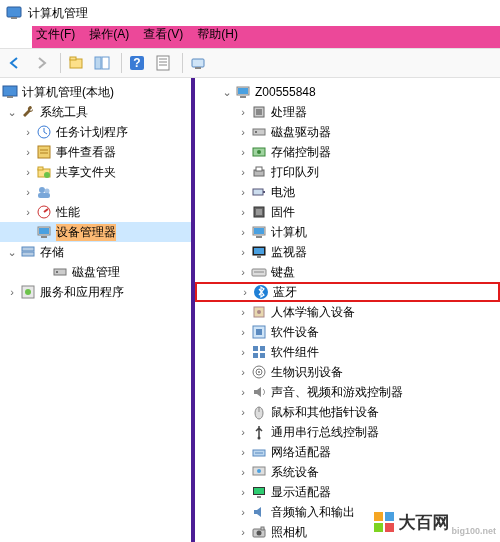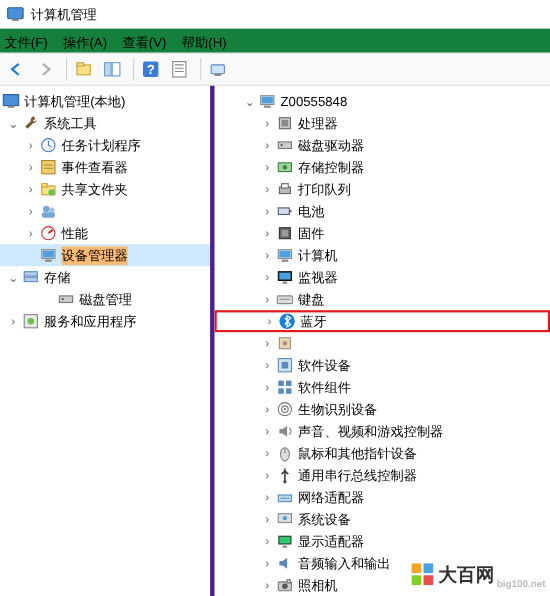--- a/index.html
+++ b/index.html
@@ -1,19 +1,19 @@
 <!DOCTYPE html>
 <html><head>
 <meta charset="utf-8">
 <style>
   *{box-sizing:border-box;margin:0;padding:0;font-family:"Microsoft YaHei","Segoe UI",Arial,sans-serif;font-size:12px;color:#000;}
   body{background:#fff;width:500px;height:542px;overflow:hidden;position:relative;}
   .titlebar{height:26px;display:flex;align-items:center;padding:0 6px;background:#fff;}
   .titlebar .ticon{width:16px;height:16px;margin-right:6px;}
-  .menubar{height:22px;display:flex;align-items:flex-end;padding:0 4px;background:#15803d;}
+  .menubar{height:22px;display:flex;align-items:flex-start;padding:0 4px;background:#ec4899;margin-left:32px;}
   .menubar span{margin-right:14px;cursor:default;}
   .toolbar{height:30px;display:flex;align-items:center;padding:2px 4px;border-top:1px solid #e1e1e1;border-bottom:1px solid #e1e1e1;background:#f9f9f9;}
   .tool{width:22px;height:22px;margin-right:4px;display:flex;align-items:center;justify-content:center;border:1px solid transparent;border-radius:2px;}
   .sep{width:1px;height:20px;background:#d0d0d0;margin:0 4px;}
   .body{display:flex;height:calc(542px - 26px - 22px - 30px);}
   .left{width:195px;border-right:4px solid #4c1d95;overflow:auto;padding-top:4px;}
   .right{flex:1;overflow:auto;padding-top:4px;position:relative;}
   .node{display:flex;align-items:center;height:20px;white-space:nowrap;cursor:default;}
   .node .tw{width:16px;text-align:center;color:#6a6a6a;font-size:11px;user-select:none;}
   .node .ic{width:16px;height:16px;margin-right:4px;display:flex;align-items:center;justify-content:center;}
@@ -324,20 +324,21 @@
           <span class="lbl">蓝牙</span>
         </div>
         <div class="node" style="padding-left: 40px;">
           <span class="tw">›</span>
           <span class="ic">
             <svg width="16" height="16">
               <rect x="3" y="3" width="10" height="10" fill="#e8d8b0" stroke="#a88"></rect>
               <circle cx="8" cy="8" r="2" fill="#a88"></circle>
             </svg>
           </span>
+          <span class="lbl">人体学输入设备</span>
         </div>
         <div class="node" style="padding-left: 40px;">
           <span class="tw">›</span>
           <span class="ic">
             <svg width="16" height="16">
               <rect x="2" y="2" width="12" height="12" fill="#cfe4f7" stroke="#5a8ac0"></rect>
               <rect x="5" y="5" width="6" height="6" fill="#5a8ac0"></rect>
             </svg>
           </span>
           <span class="lbl">软件设备</span>

